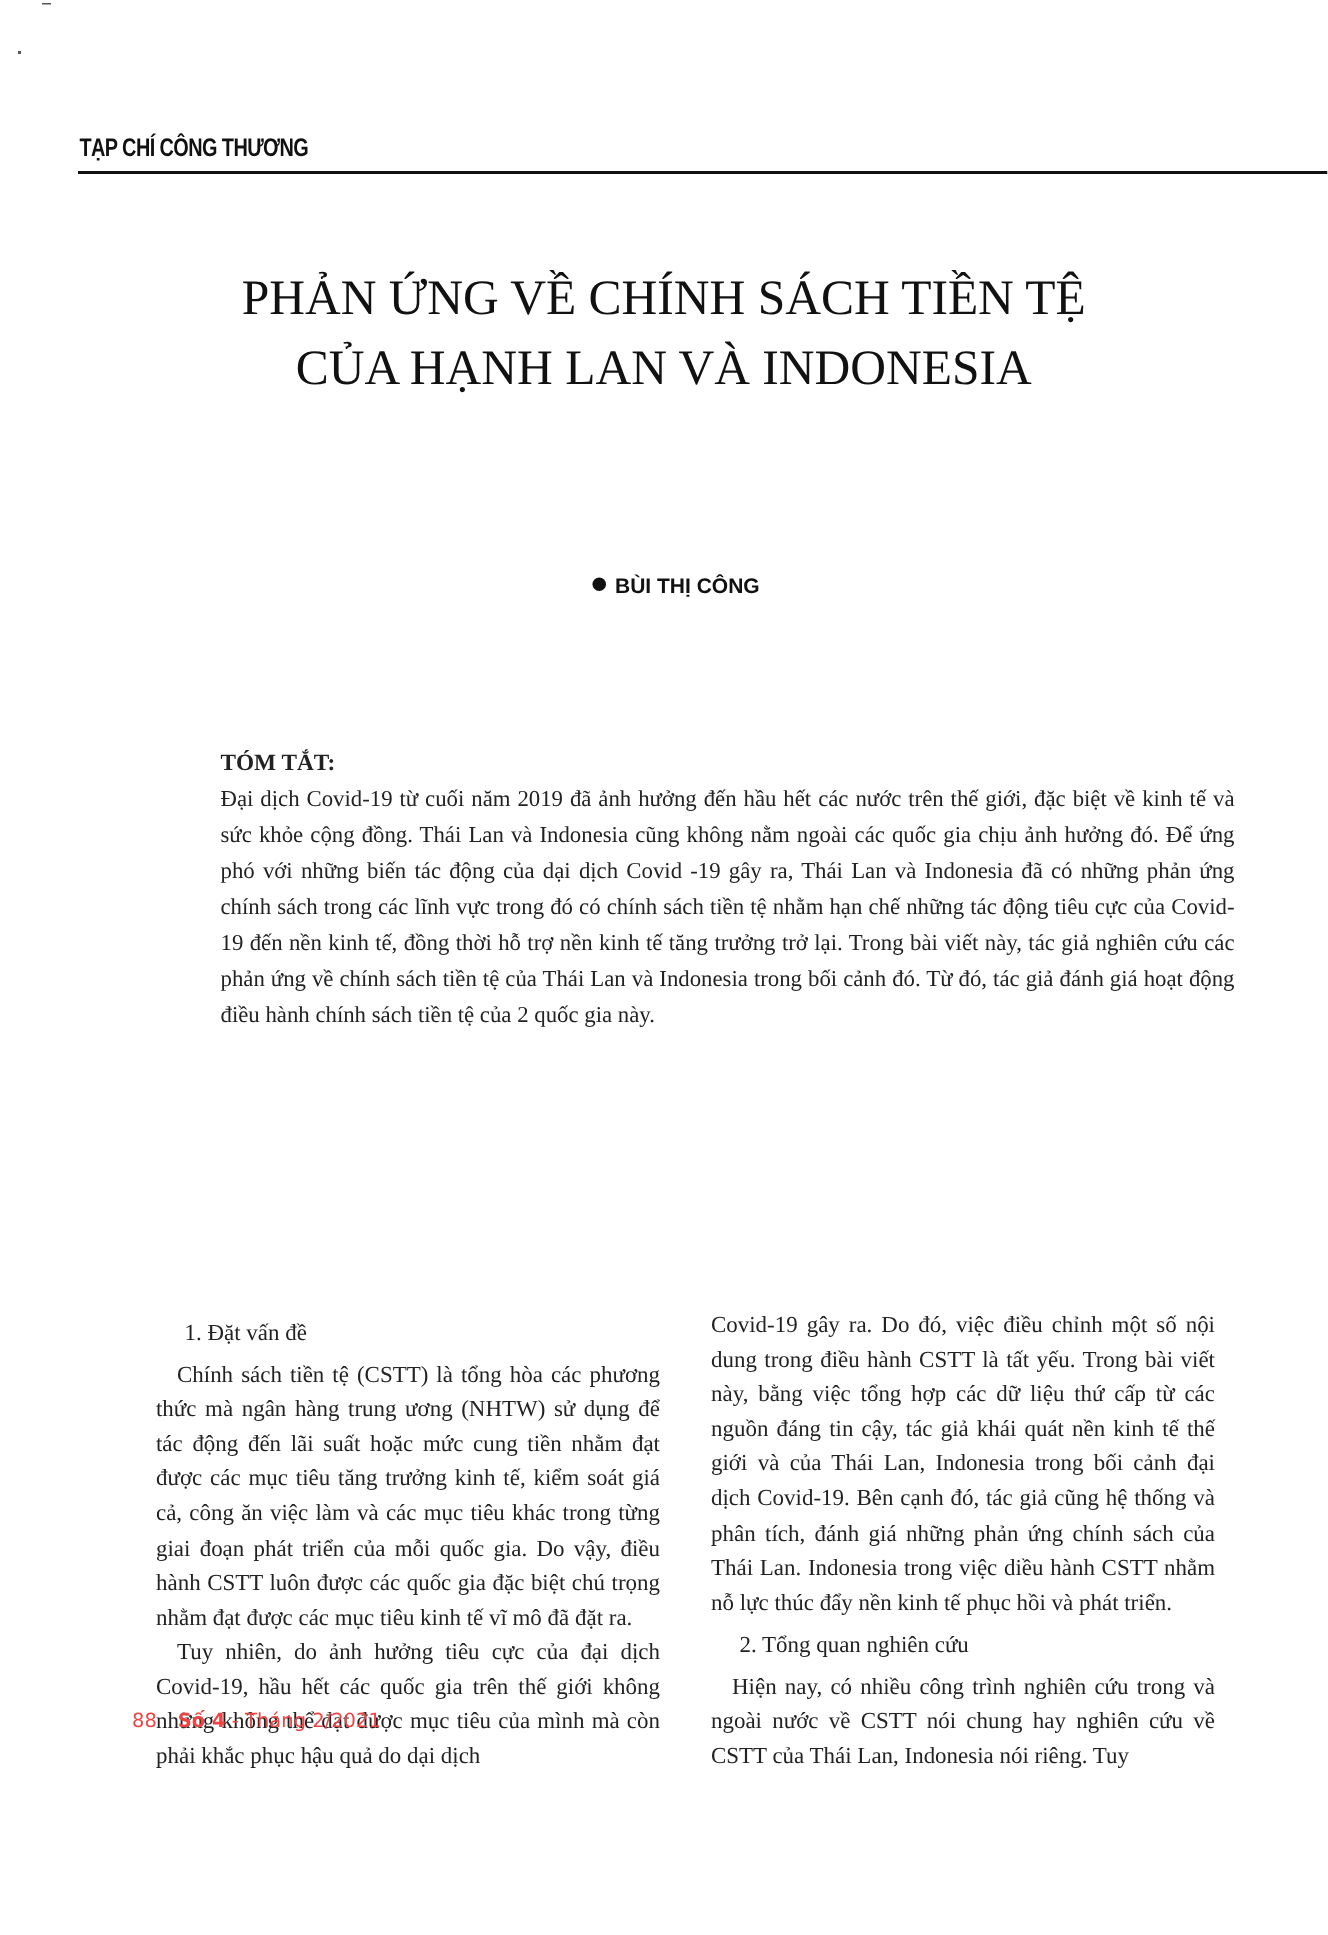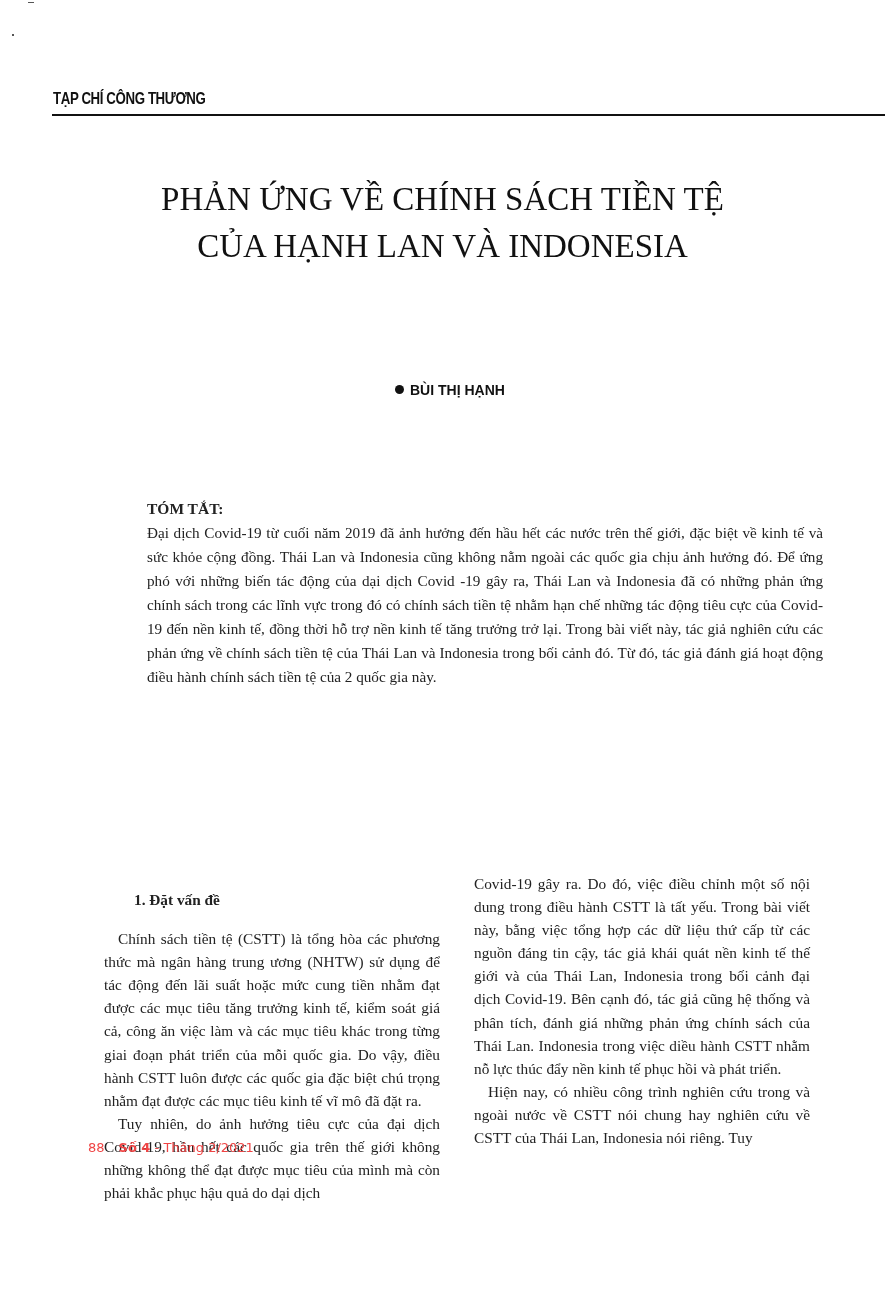--- a/index.html
+++ b/index.html
@@ -29,21 +29,21 @@
   .abstract p { margin: 0; text-indent: 0; }
   .kw-label { font-weight: bold; }
   .col {
     position: absolute; top: 872px; width: 336px;
     font-family: "Liberation Serif", serif; font-size: 15.3px; line-height: 23.1px; color: #222; text-align: justify;
   }
   .col-left { left: 104px; }
   .col-right { left: 474px; }
   .col p { margin: 0; text-indent: 14px; }
   .col p.noindent { text-indent: 0; }
-  .col .sec { font-weight: bold; text-indent: 14px; margin: 16px; }
+  .col .sec { font-weight: normal; text-indent: 14px; margin: 5px; }
   .footer {
     position: absolute; left: 88px; top: 1140px;
     font-family: "DejaVu Sans", sans-serif; font-size: 13px; color: #ef4444;
   }
   .footer .pg { margin-right: 14px; }
   .footer .issue { font-weight: bold; }
   .speck { position: absolute; background: #555; }
 </style>
 </head>
 <body>
@@ -53,34 +53,35 @@
 
 <div class="header-journal">TẠP CHÍ CÔNG THƯƠNG</div>
 <div class="header-rule"></div>
 
 <div class="title">
   <div>PHẢN ỨNG VỀ CHÍNH SÁCH TIỀN TỆ</div>
   <div>CỦA HẠNH LAN VÀ INDONESIA</div>
 </div>
 
 <div class="author">
-  <span class="dot"></span><span>BÙI THỊ HẠNH</span>
+  <span class="dot"></span><span>BÙI THỊ CÔNG</span>
 </div>
 
 <div class="abstract">
   <div class="abs-title">TÓM TẮT:</div>
   <p style="text-indent:0;"><span style="display:inline-block;width:0;"></span><span>Đại dịch Covid-19 từ cuối năm 2019 đã ảnh hưởng đến hầu hết các nước trên thế giới, đặc biệt về kinh tế và sức khỏe cộng đồng. Thái Lan và Indonesia cũng không nằm ngoài các quốc gia chịu ảnh hưởng đó. Để ứng phó với những biến tác động của dại dịch Covid -19 gây ra, Thái Lan và Indonesia đã có những phản ứng chính sách trong các lĩnh vực trong đó có chính sách tiền tệ nhằm hạn chế những tác động tiêu cực của Covid-19 đến nền kinh tế, đồng thời hỗ trợ nền kinh tế tăng trưởng trở lại. Trong bài viết này, tác giả nghiên cứu các phản ứng về chính sách tiền tệ của Thái Lan và Indonesia trong bối cảnh đó. Từ đó, tác giả đánh giá hoạt động điều hành chính sách tiền tệ của 2 quốc gia này.</span></p>
 </div>
 
 <div class="col col-left">
   <div class="sec">1. Đặt vấn đề</div>
   <p>Chính sách tiền tệ (CSTT) là tổng hòa các phương thức mà ngân hàng trung ương (NHTW) sử dụng để tác động đến lãi suất hoặc mức cung tiền nhằm đạt được các mục tiêu tăng trưởng kinh tế, kiểm soát giá cả, công ăn việc làm và các mục tiêu khác trong từng giai đoạn phát triển của mỗi quốc gia. Do vậy, điều hành CSTT luôn được các quốc gia đặc biệt chú trọng nhằm đạt được các mục tiêu kinh tế vĩ mô đã đặt ra.</p>
   <p>Tuy nhiên, do ảnh hưởng tiêu cực của đại dịch Covid-19, hầu hết các quốc gia trên thế giới không những không thể đạt được mục tiêu của mình mà còn phải khắc phục hậu quả do dại dịch</p>
 </div>
 
 <div class="col col-right">
   <p class="noindent">Covid-19 gây ra. Do đó, việc điều chỉnh một số nội dung trong điều hành CSTT là tất yếu. Trong bài viết này, bằng việc tổng hợp các dữ liệu thứ cấp từ các nguồn đáng tin cậy, tác giả khái quát nền kinh tế thế giới và của Thái Lan, Indonesia trong bối cảnh đại dịch Covid-19. Bên cạnh đó, tác giả cũng hệ thống và phân tích, đánh giá những phản ứng chính sách của Thái Lan. Indonesia trong việc diều hành CSTT nhằm nỗ lực thúc đẩy nền kinh tế phục hồi và phát triển.</p>
+  <div class="sec">2. Tổng quan nghiên cứu</div>
   <p>Hiện nay, có nhiều công trình nghiên cứu trong và ngoài nước về CSTT nói chung hay nghiên cứu về CSTT của Thái Lan, Indonesia nói riêng. Tuy</p>
 </div>
 
 <div class="footer">
   <span class="pg">88</span><span class="issue">Số 4</span><span> - Tháng 2/2021</span>
 </div>
 
 </body></html>

